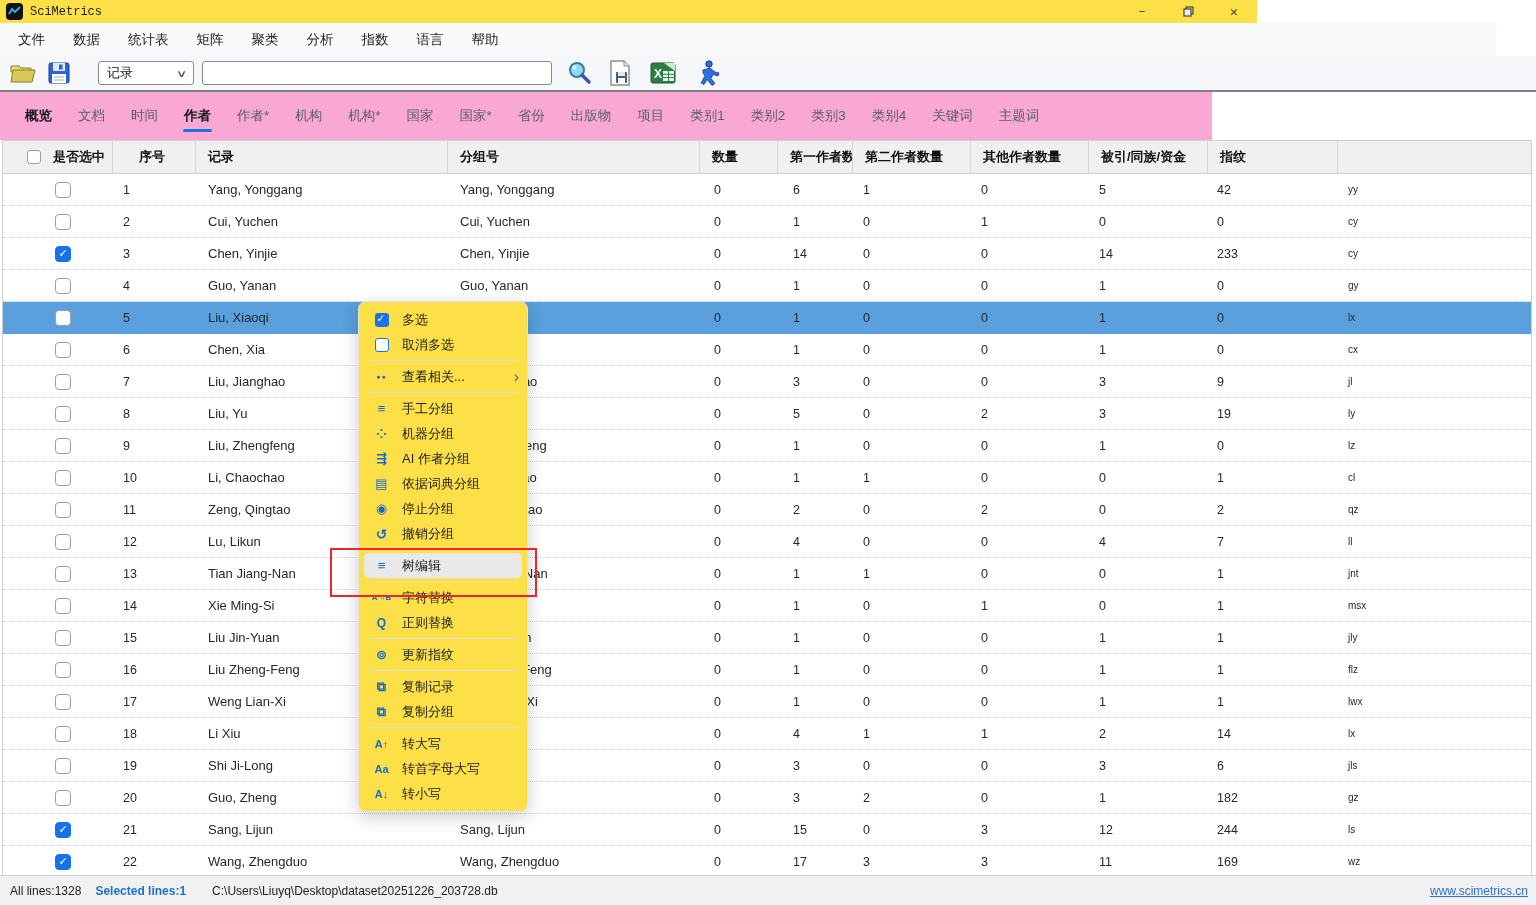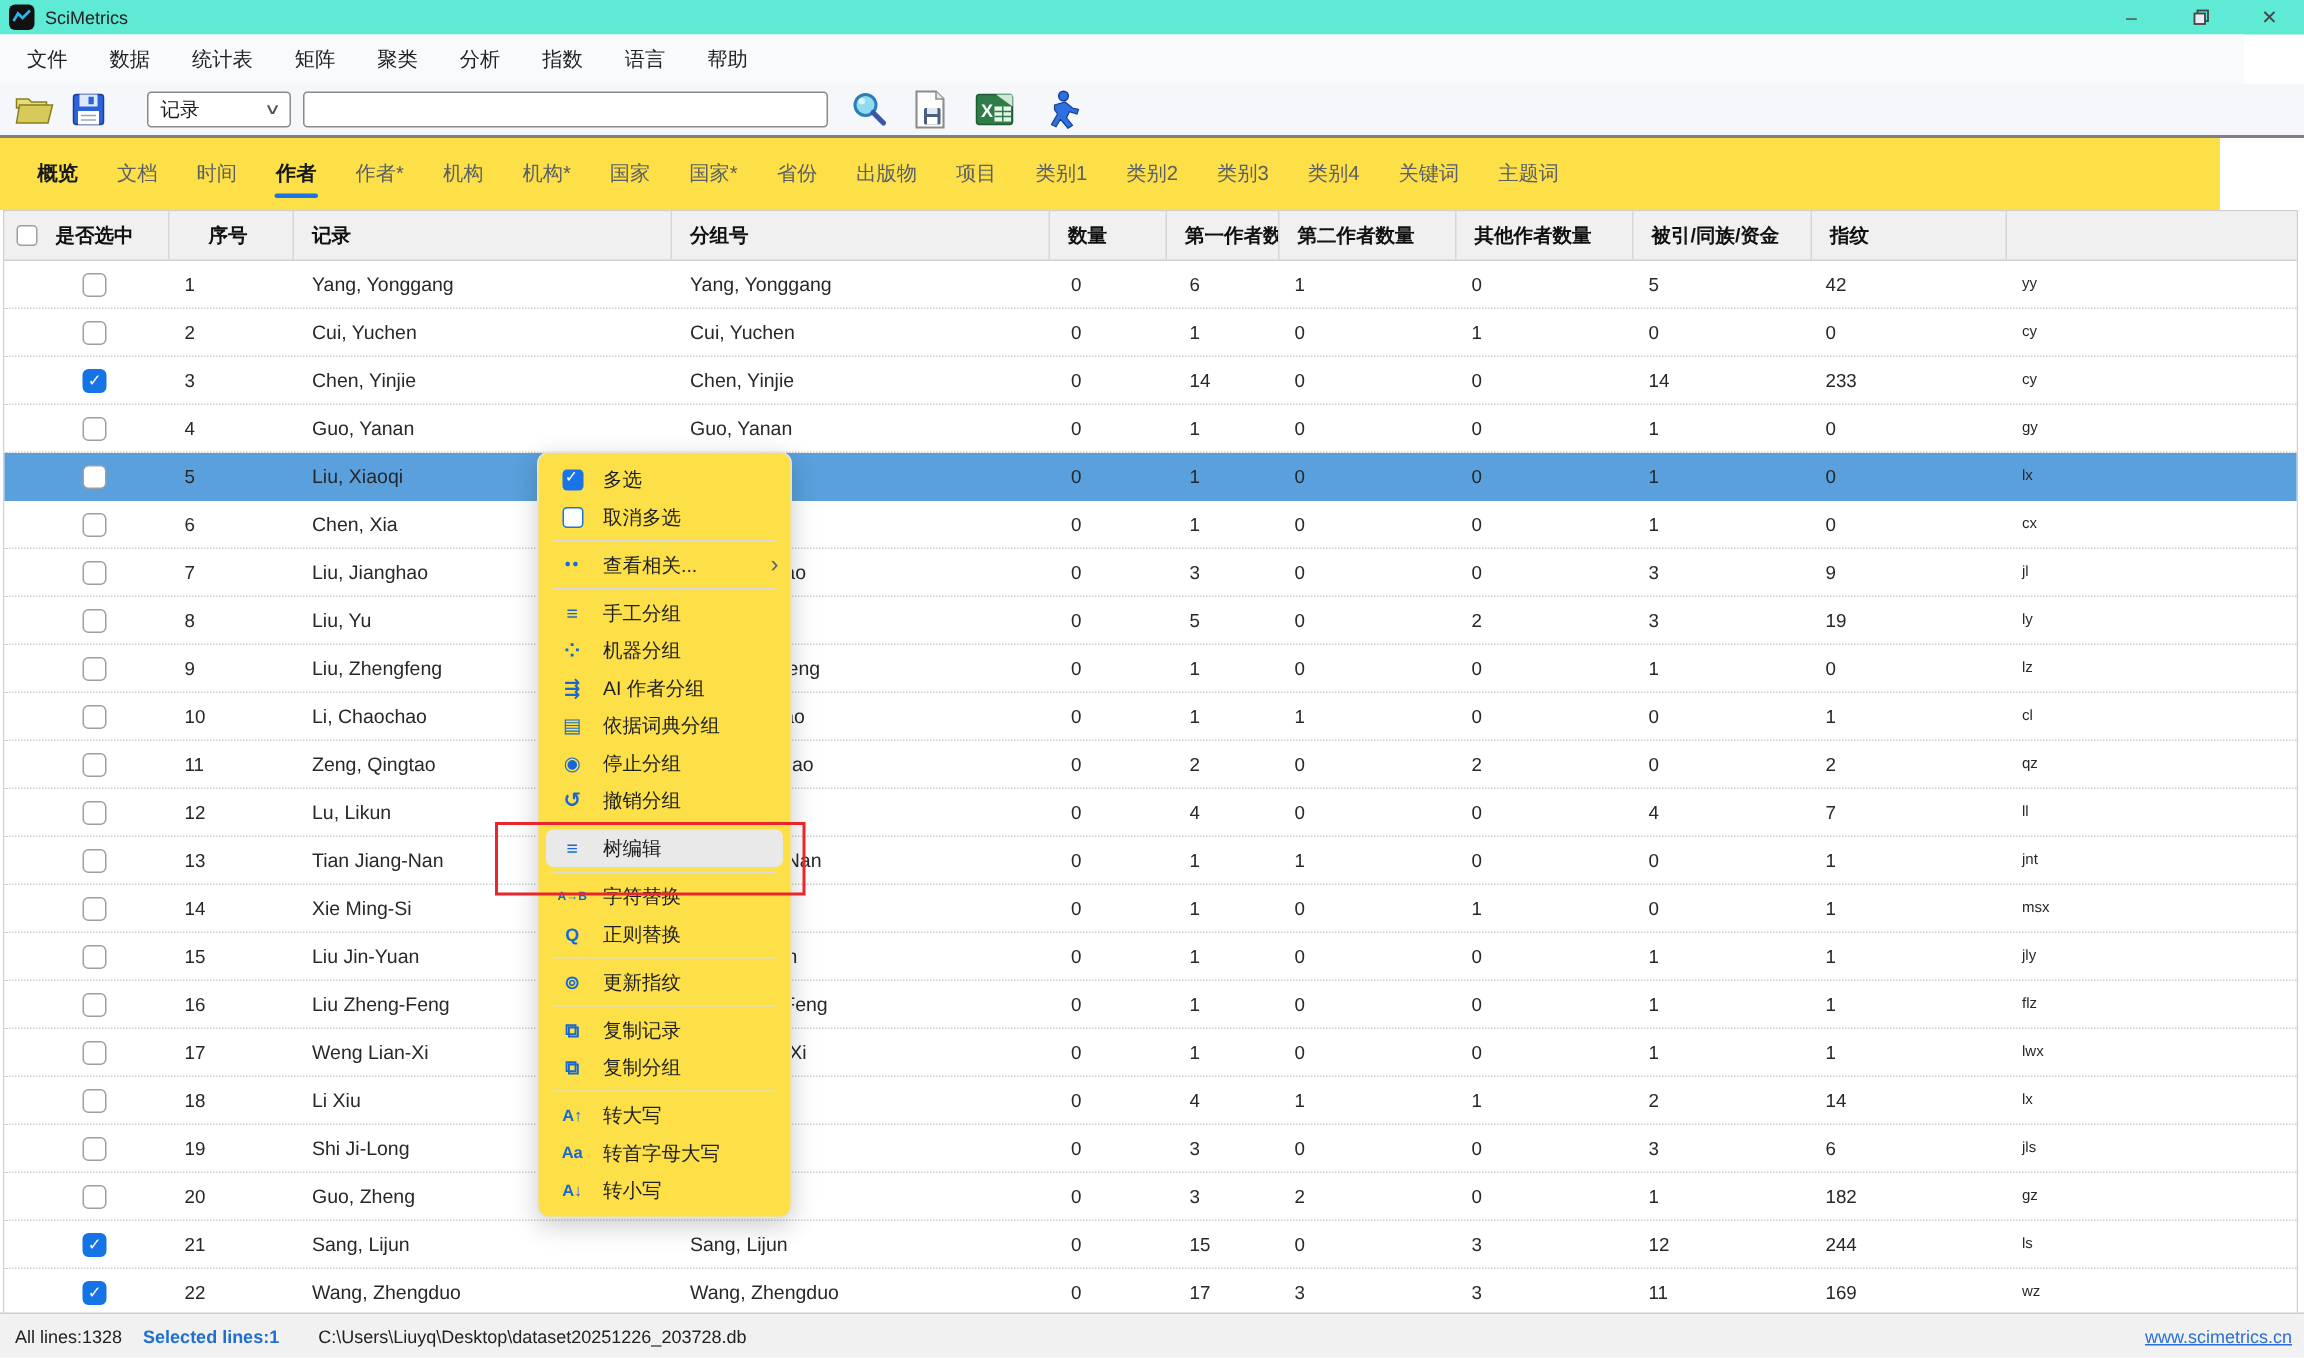--- a/index.html
+++ b/index.html
@@ -1,21 +1,21 @@
 <!DOCTYPE html>
 <html><head>
 <meta charset="utf-8">
 <style>
   * { margin:0; padding:0; box-sizing:border-box; }
   html,body { width:1536px; height:905px; overflow:hidden;
     font-family:"Liberation Sans","DejaVu Sans",sans-serif; background:#fff; color:#1a1a1a; }
 
   
-  .titlebar { position:absolute; left:0; top:0; width:1536px; height:23px;
-    background:#5eead4; display:flex; align-items:center; padding-left:6px; }
+  .titlebar { position:absolute; left:0; top:0; width:1257px; height:23px;
+    background:#fde047; display:flex; align-items:center; padding-left:6px;font-family:Liberation Mono, monospace; }
   .appicon { width:17px; height:17px; border-radius:4px; background:#111; margin-right:7px; display:flex; align-items:center; justify-content:center; }
   .apptitle { font-size:12px; color:#222; }
   .wincontrols { position:absolute; right:0; top:0; height:23px; display:flex; }
   .winbtn { width:46px; height:23px; display:flex; align-items:center; justify-content:center; color:#444; font-size:13px; }
 
   
   .menubar { position:absolute; left:0; top:23px; width:1496px; height:33px;
     background:#f8fafc; display:flex; align-items:flex-end; padding-left:4px; }
   .menu-item { padding:0 14px; font-size:13.5px; color:#222; line-height:33px; cursor:default; }
 
@@ -23,21 +23,21 @@
   .toolbar { position:absolute; left:0; top:56px; width:1536px; height:36px;
     background:#f5f7fa; border-bottom:2px solid #808080; display:flex; align-items:center; }
   .tbtn { display:flex; align-items:center; justify-content:center; margin:0 6px; }
   .combo { width:96px; height:24px; background:#fff; border:1px solid #8a8a8a; border-radius:3px;
     display:flex; align-items:center; justify-content:space-between; padding:0 8px; margin-left:22px; font-size:13px; }
   .combo .chev { color:#555; font-size:10px; transform:scaleX(1.6); }
   .searchbox { width:350px; height:24px; background:#fff; border:1px solid #8a8a8a; border-radius:3px; margin-left:8px;
     font-size:13px; padding:0 6px; outline:none; }
 
   
-  .tabbar { position:absolute; left:0; top:92px; width:1480px; height:48px; background:#fde047;
+  .tabbar { position:absolute; left:0; top:92px; width:1212px; height:48px; background:#f9a8d4;
     display:flex; align-items:center; padding-left:12px; }
   .tab { position:relative; padding:0 13px; height:48px; display:flex; align-items:center;
     font-size:13.5px; color:#5a5f66; cursor:default; }
   .tab.bold { color:#17191c; font-weight:bold; }
   .tab.active { color:#17191c; font-weight:bold; }
   .tab.active::after { content:""; position:absolute; left:12px; right:12px; bottom:8px; height:3px;
     background:#1a73e8; border-radius:2px; }
 
   
   .cols { display:grid; grid-template-columns:110px 83px 252px 252px 78px 75px 118px 118px 119px 130px 70px auto; }
@@ -206,21 +206,21 @@
     <span class="tab">类别1</span>
     <span class="tab">类别2</span>
     <span class="tab">类别3</span>
     <span class="tab">类别4</span>
     <span class="tab">关键词</span>
     <span class="tab">主题词</span>
   </div>
 
 <div class="tablewrap">
   <div class="thead cols">
-    <span class="hcell c0" style="padding-left:4px">
+    <span class="hcell c0" style="padding-left:20px">
       <span class="hcheckbox"></span>
       <span>是否选中</span>
     </span>
     <span class="hcell c1">序号</span>
     <span class="hcell c2">记录</span>
     <span class="hcell c4">分组号</span>
     <span class="hcell c5">数量</span>
     <span class="hcell c6">第一作者数量</span>
     <span class="hcell c7">第二作者数量</span>
     <span class="hcell c8">其他作者数量</span>

